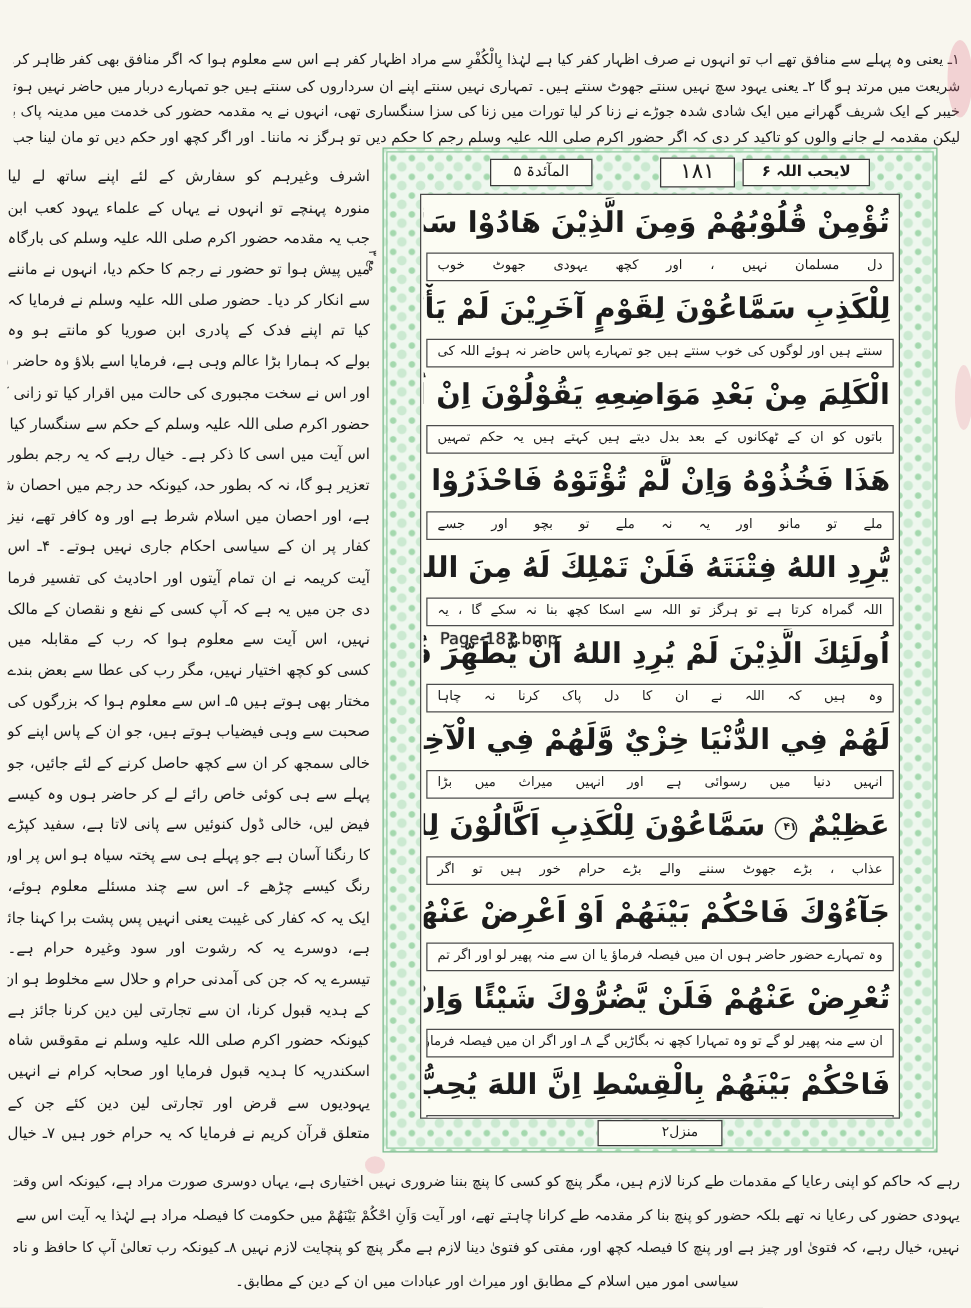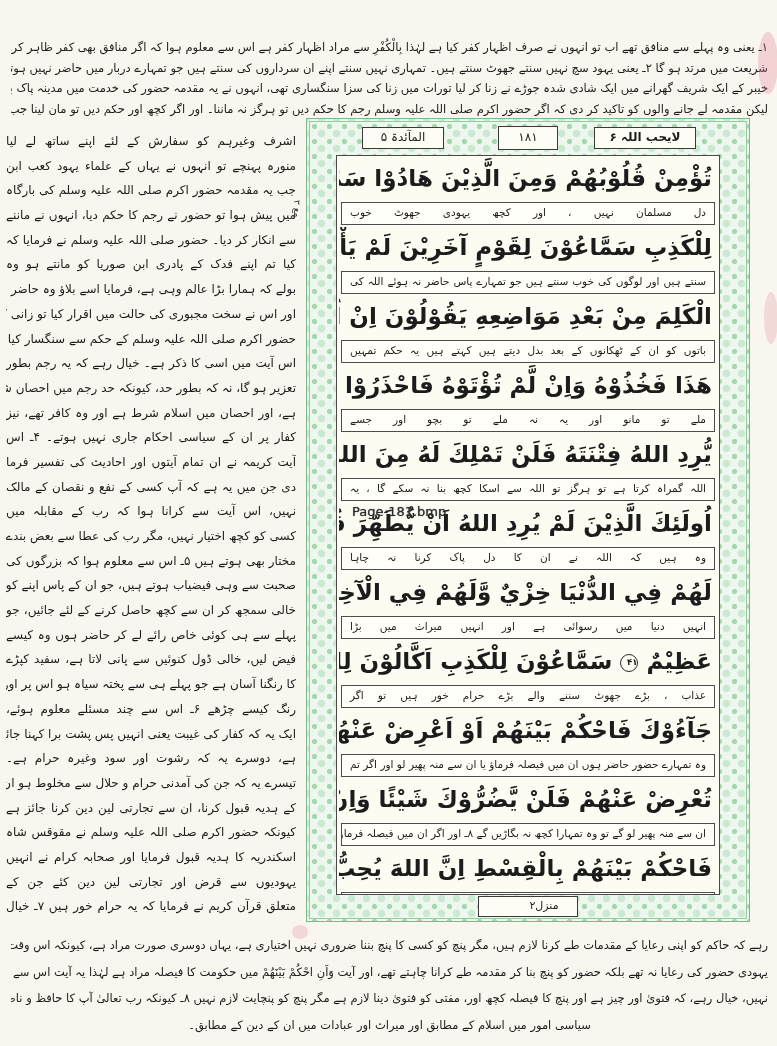--- a/index.html
+++ b/index.html
@@ -33,24 +33,24 @@
     background-color:#eef7ee;
     background-image:
       radial-gradient(circle,#a4d8ae 2.2px,rgba(0,0,0,0) 3px),
       radial-gradient(circle,#cbe9d1 3.4px,rgba(0,0,0,0) 4.2px);
     background-size:15px 15px,15px 15px;
     background-position:0 0,7px 7px;
   }
   .frame-bg::after{content:"";position:absolute;inset:2px;border:1px solid #93cba1;}
   .hdr-box{
     position:absolute;background:#fdfdf5;border:1px solid #3a3a3a;
-    text-align:center;font-size:12px;line-height:19px;height:20px;z-index:3;
+    text-align:center;font-size:12px;line-height:19px;height:20px;z-index:3;margin-left:30px;
   }
   .hdr-juz{top:9px;right:54px;width:100px;font-weight:bold;}
-  .hdr-page{top:8px;left:50%;transform:translateX(-50%);width:58px;height:22px;line-height:21px;font-size:12px;}
+  .hdr-page{top:8px;left:50%;transform:translateX(-50%);width:58px;height:22px;line-height:21px;font-size:17px;}
   .hdr-surah{top:9px;left:56px;width:80px;}
   .manzil{
     position:absolute;bottom:5px;left:50%;transform:translateX(-50%);
     width:66px;height:19px;background:#fdfdf5;border:1px solid #3a3a3a;
     text-align:center;font-size:11px;line-height:17px;z-index:3;padding-left:32px;
   }
   .inner-box{
     position:absolute;left:30px;top:37px;width:384px;height:740px;
     box-sizing:border-box;background:#fcfcf3;border:1px solid #4a4a4a;
     padding:2px 2px;z-index:2;overflow:hidden;
@@ -103,21 +103,21 @@
       <div class="fn-line">کیا تم اپنے فدک کے پادری ابن صوریا کو مانتے ہو وہ</div>
       <div class="fn-line">بولے کہ ہمارا بڑا عالم وہی ہے، فرمایا اسے بلاؤ وہ حاضر ہوا</div>
       <div class="fn-line">اور اس نے سخت مجبوری کی حالت میں اقرار کیا تو زانی کو</div>
       <div class="fn-line">حضور اکرم صلی اللہ علیہ وسلم کے حکم سے سنگسار کیا گیا۔</div>
       <div class="fn-line">اس آیت میں اسی کا ذکر ہے۔ خیال رہے کہ یہ رجم بطور</div>
       <div class="fn-line">تعزیر ہو گا، نہ کہ بطور حد، کیونکہ حد رجم میں احصان شرط</div>
       <div class="fn-line">ہے، اور احصان میں اسلام شرط ہے اور وہ کافر تھے، نیز</div>
       <div class="fn-line">کفار پر ان کے سیاسی احکام جاری نہیں ہوتے۔ ۴ـ اس</div>
       <div class="fn-line">آیت کریمہ نے ان تمام آیتوں اور احادیث کی تفسیر فرما</div>
       <div class="fn-line">دی جن میں یہ ہے کہ آپ کسی کے نفع و نقصان کے مالک</div>
-      <div class="fn-line">نہیں، اس آیت سے کرانا ہوا کہ رب کے مقابلہ میں</div>
+      <div class="fn-line">نہیں، اس آیت سے معلوم ہوا کہ رب کے مقابلہ میں</div>
       <div class="fn-line">کسی کو کچھ اختیار نہیں، مگر رب کی عطا سے بعض بندے</div>
       <div class="fn-line">مختار بھی ہوتے ہیں ۵ـ اس سے معلوم ہوا کہ بزرگوں کی</div>
       <div class="fn-line">صحبت سے وہی فیضیاب ہوتے ہیں، جو ان کے پاس اپنے کو</div>
       <div class="fn-line">خالی سمجھ کر ان سے کچھ حاصل کرنے کے لئے جائیں، جو</div>
       <div class="fn-line">پہلے سے ہی کوئی خاص رائے لے کر حاضر ہوں وہ کیسے</div>
       <div class="fn-line">فیض لیں، خالی ڈول کنوئیں سے پانی لاتا ہے، سفید کپڑے</div>
       <div class="fn-line">کا رنگنا آسان ہے جو پہلے ہی سے پختہ سیاہ ہو اس پر اور</div>
       <div class="fn-line">رنگ کیسے چڑھے ۶ـ اس سے چند مسئلے معلوم ہوئے،</div>
       <div class="fn-line">ایک یہ کہ کفار کی غیبت یعنی انہیں پس پشت برا کہنا جائز</div>
       <div class="fn-line">ہے، دوسرے یہ کہ رشوت اور سود وغیرہ حرام ہے۔</div>

